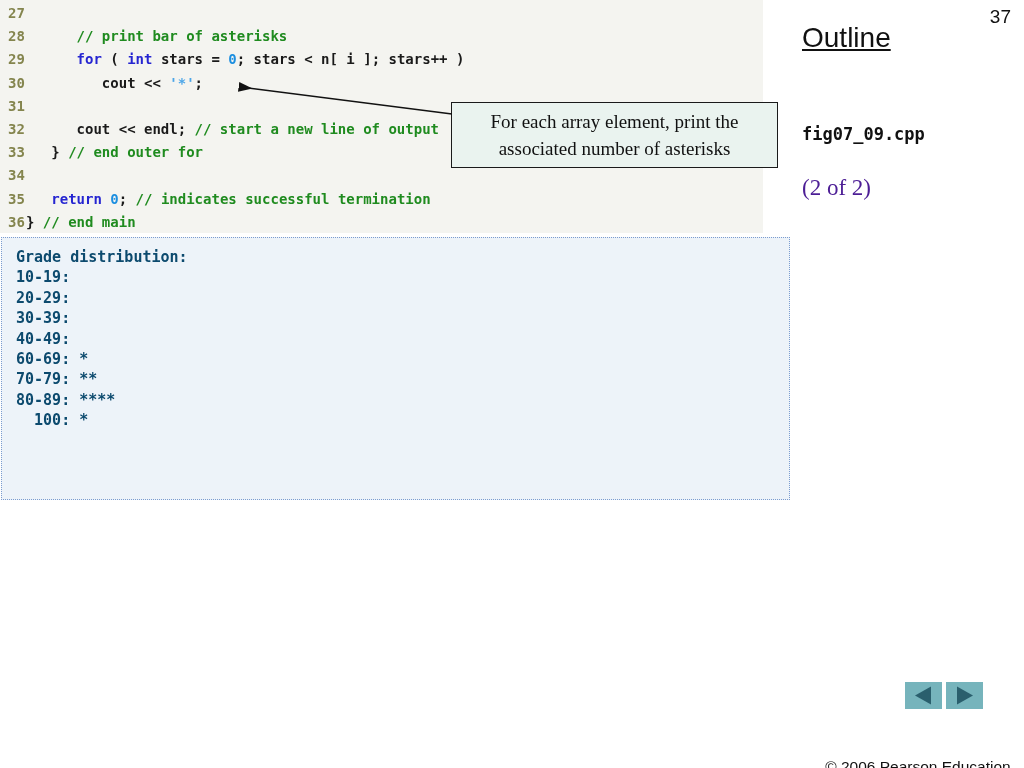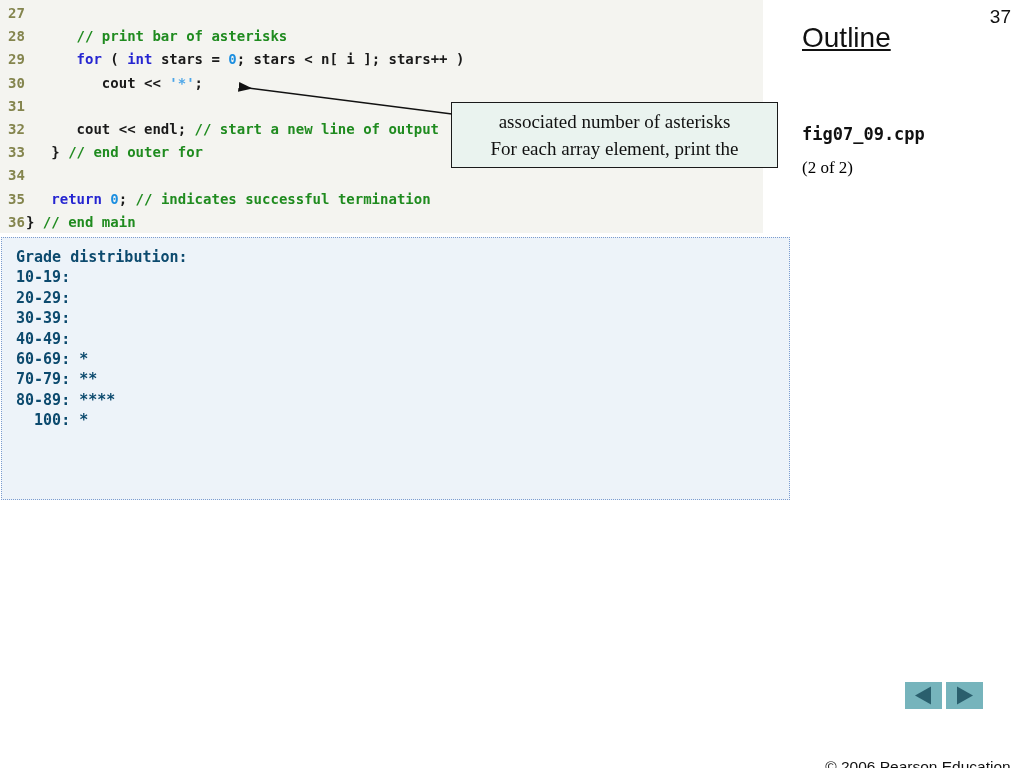--- a/index.html
+++ b/index.html
@@ -62,23 +62,23 @@
   .outline-title {
     position: absolute; left: 802px; top: 22px;
     font-size: 28px; color: #111; text-decoration: underline;
   }
   .fig-filename {
     position: absolute; left: 802px; top: 124px;
     font-family: "DejaVu Sans Mono", monospace; font-weight: bold;
     font-size: 17px; color: #111;
   }
   .fig-part {
-    position: absolute; left: 802px; top: 158px;
+    position: absolute; left: 802px; top: 175px;
     font-family: "Liberation Serif", "DejaVu Serif", serif;
-    font-size: 17px; color: #000000;
+    font-size: 23px; color: #4c1d95;
   }
 
   
   .nav-buttons { position: absolute; left: 905px; top: 682px; display: flex; gap: 4px; }
   .nav-btn {
     width: 37px; height: 27px; border: none; padding: 0; cursor: pointer;
     background: var(--nav-button-bg, #76b4bc);
     display: flex; align-items: center; justify-content: center;
   }
   .nav-btn svg { display: block; }
@@ -111,22 +111,22 @@
 <svg class="callout-arrow-svg" viewBox="0 0 230 48" xmlns="http://www.w3.org/2000/svg">
   <defs>
     <marker id="arrowhead" markerWidth="10" markerHeight="8" refX="9" refY="4" orient="auto">
       <polygon points="10,0.5 0,4 10,7.5" fill="#111"></polygon>
     </marker>
   </defs>
   <line x1="224" y1="38" x2="12" y2="11" stroke="#111" stroke-width="1.4" marker-end="url(#arrowhead)"></line>
 </svg>
 
 <div class="callout">
+  <div>For each array element, print the</div>
   <div>associated number of asterisks</div>
-  <div>For each array element, print the</div>
 </div>
 
 <div class="output-box">
   <div id="output-lines">
       <div class="output-line">Grade distribution:</div>
       <div class="output-line">10-19:</div>
       <div class="output-line">20-29:</div>
       <div class="output-line">30-39:</div>
       <div class="output-line">40-49:</div>
       <div class="output-line">60-69: *</div>

